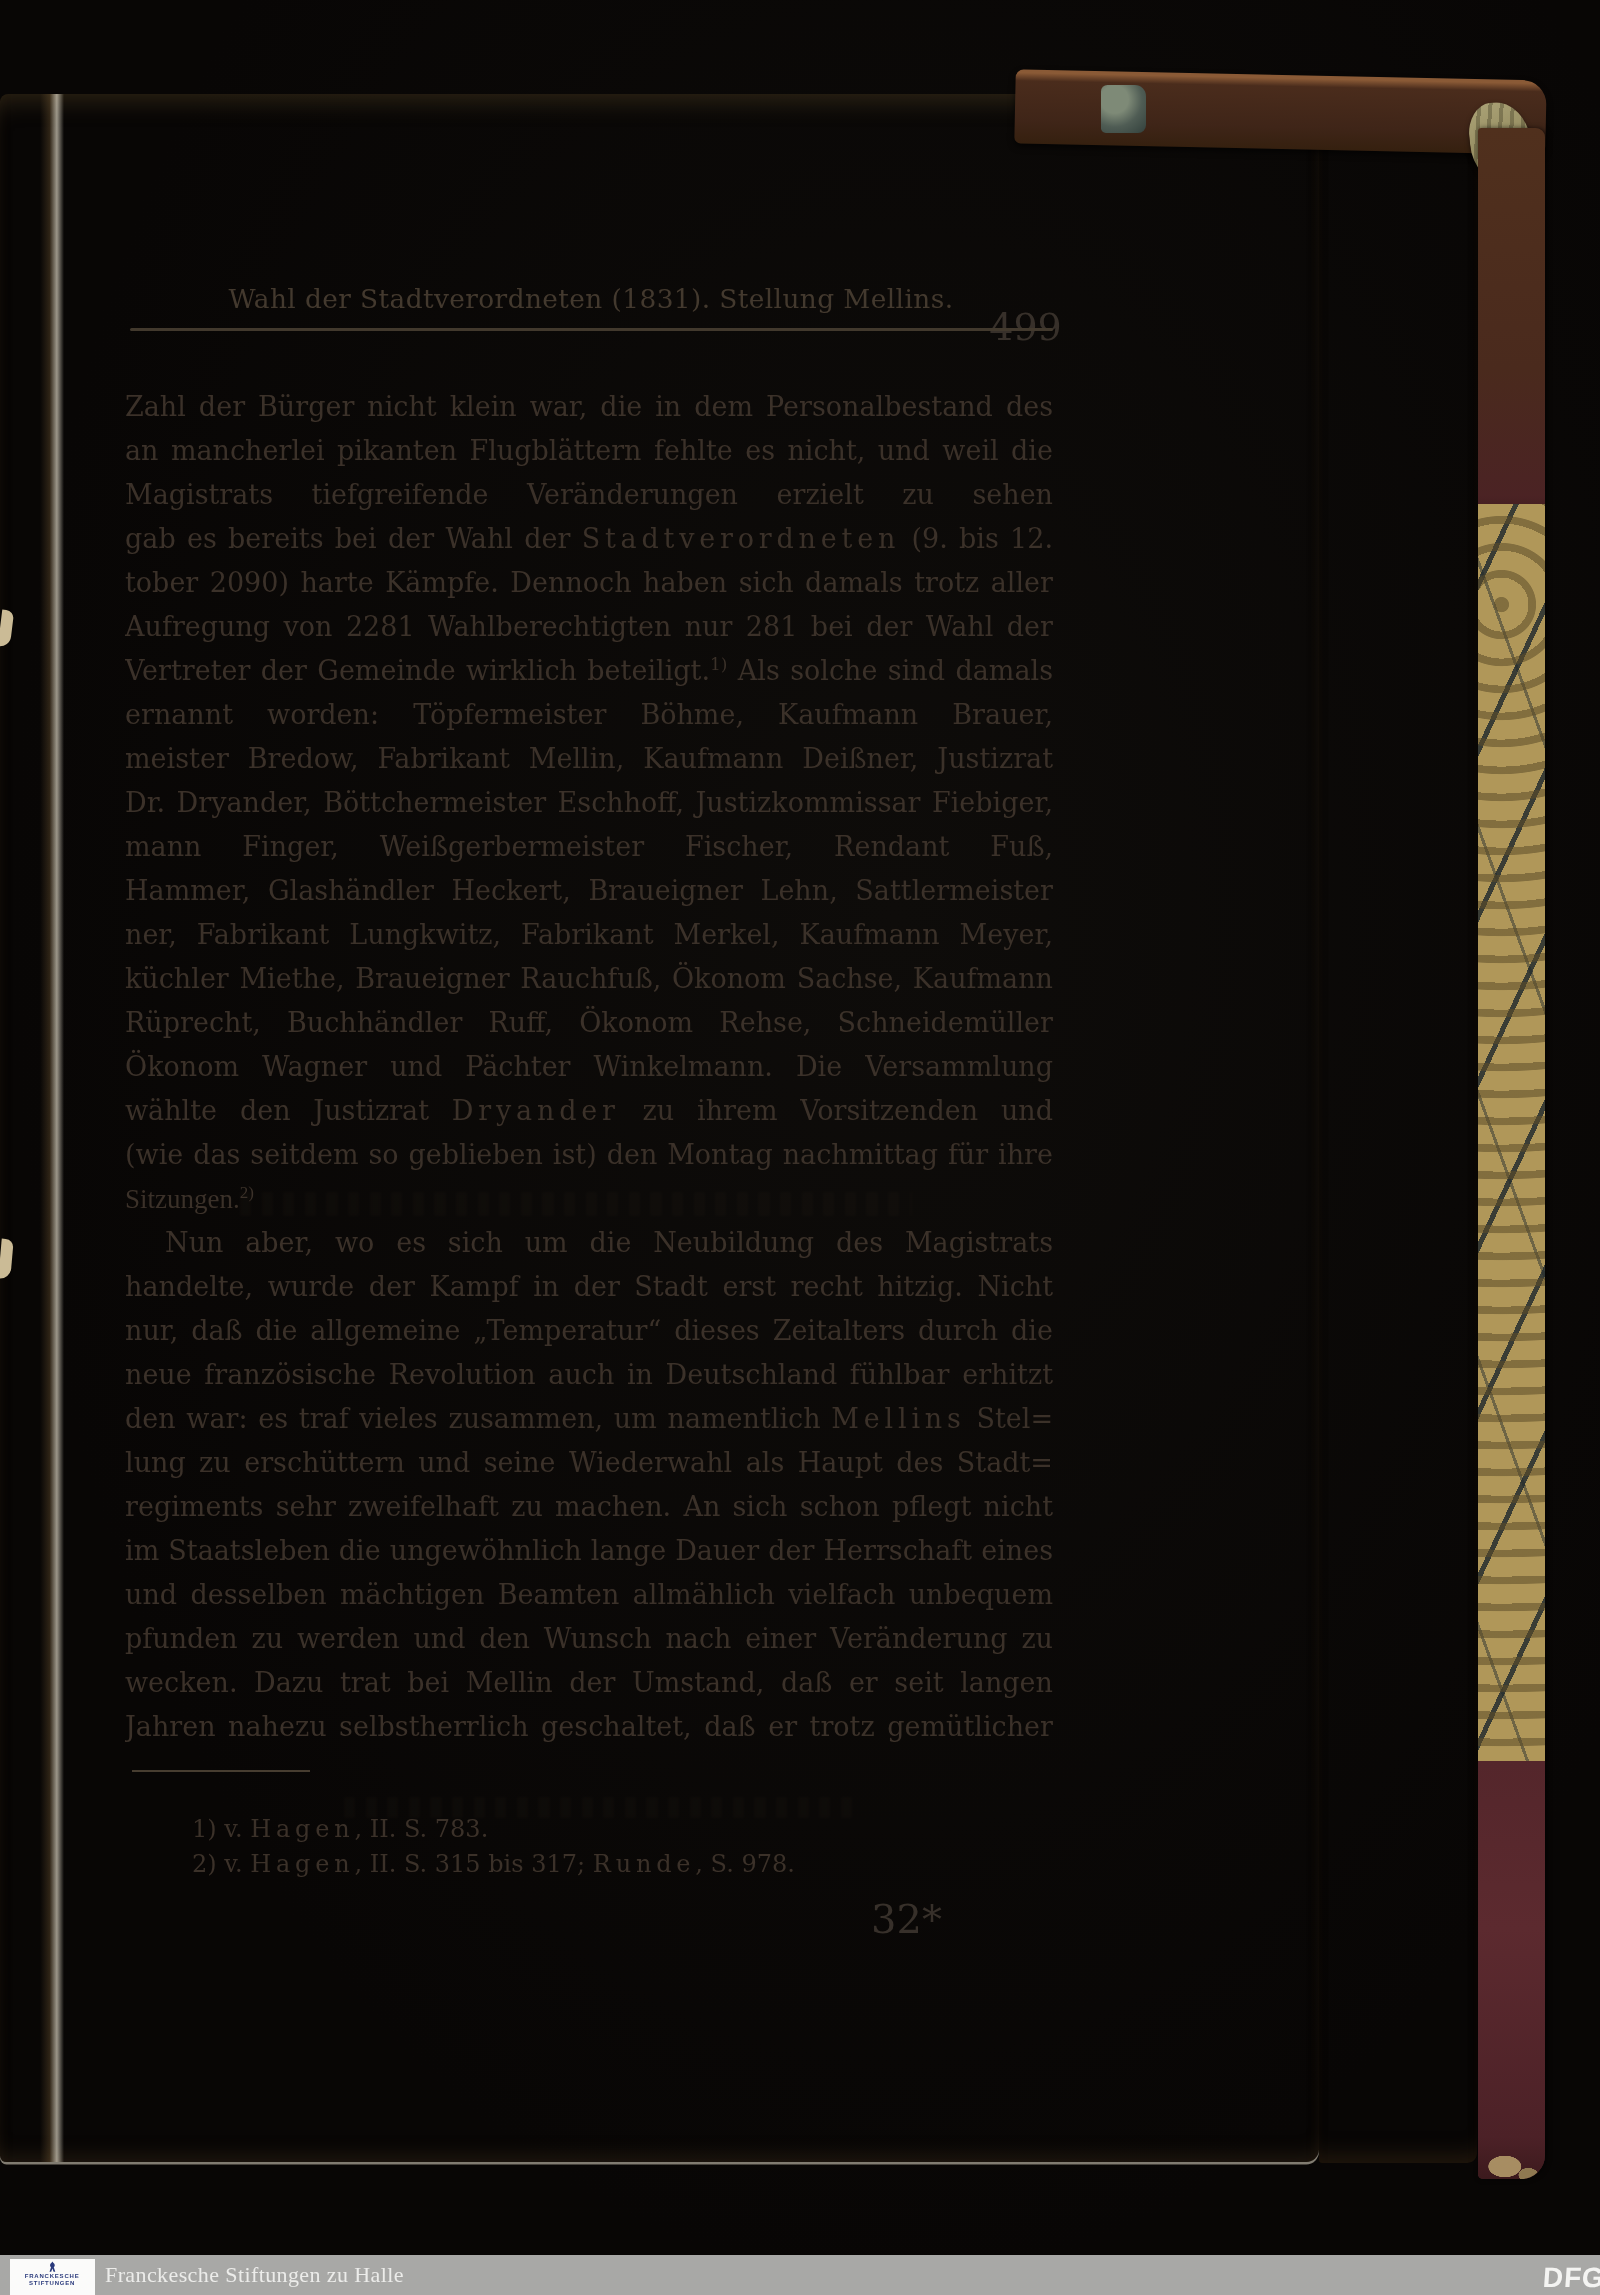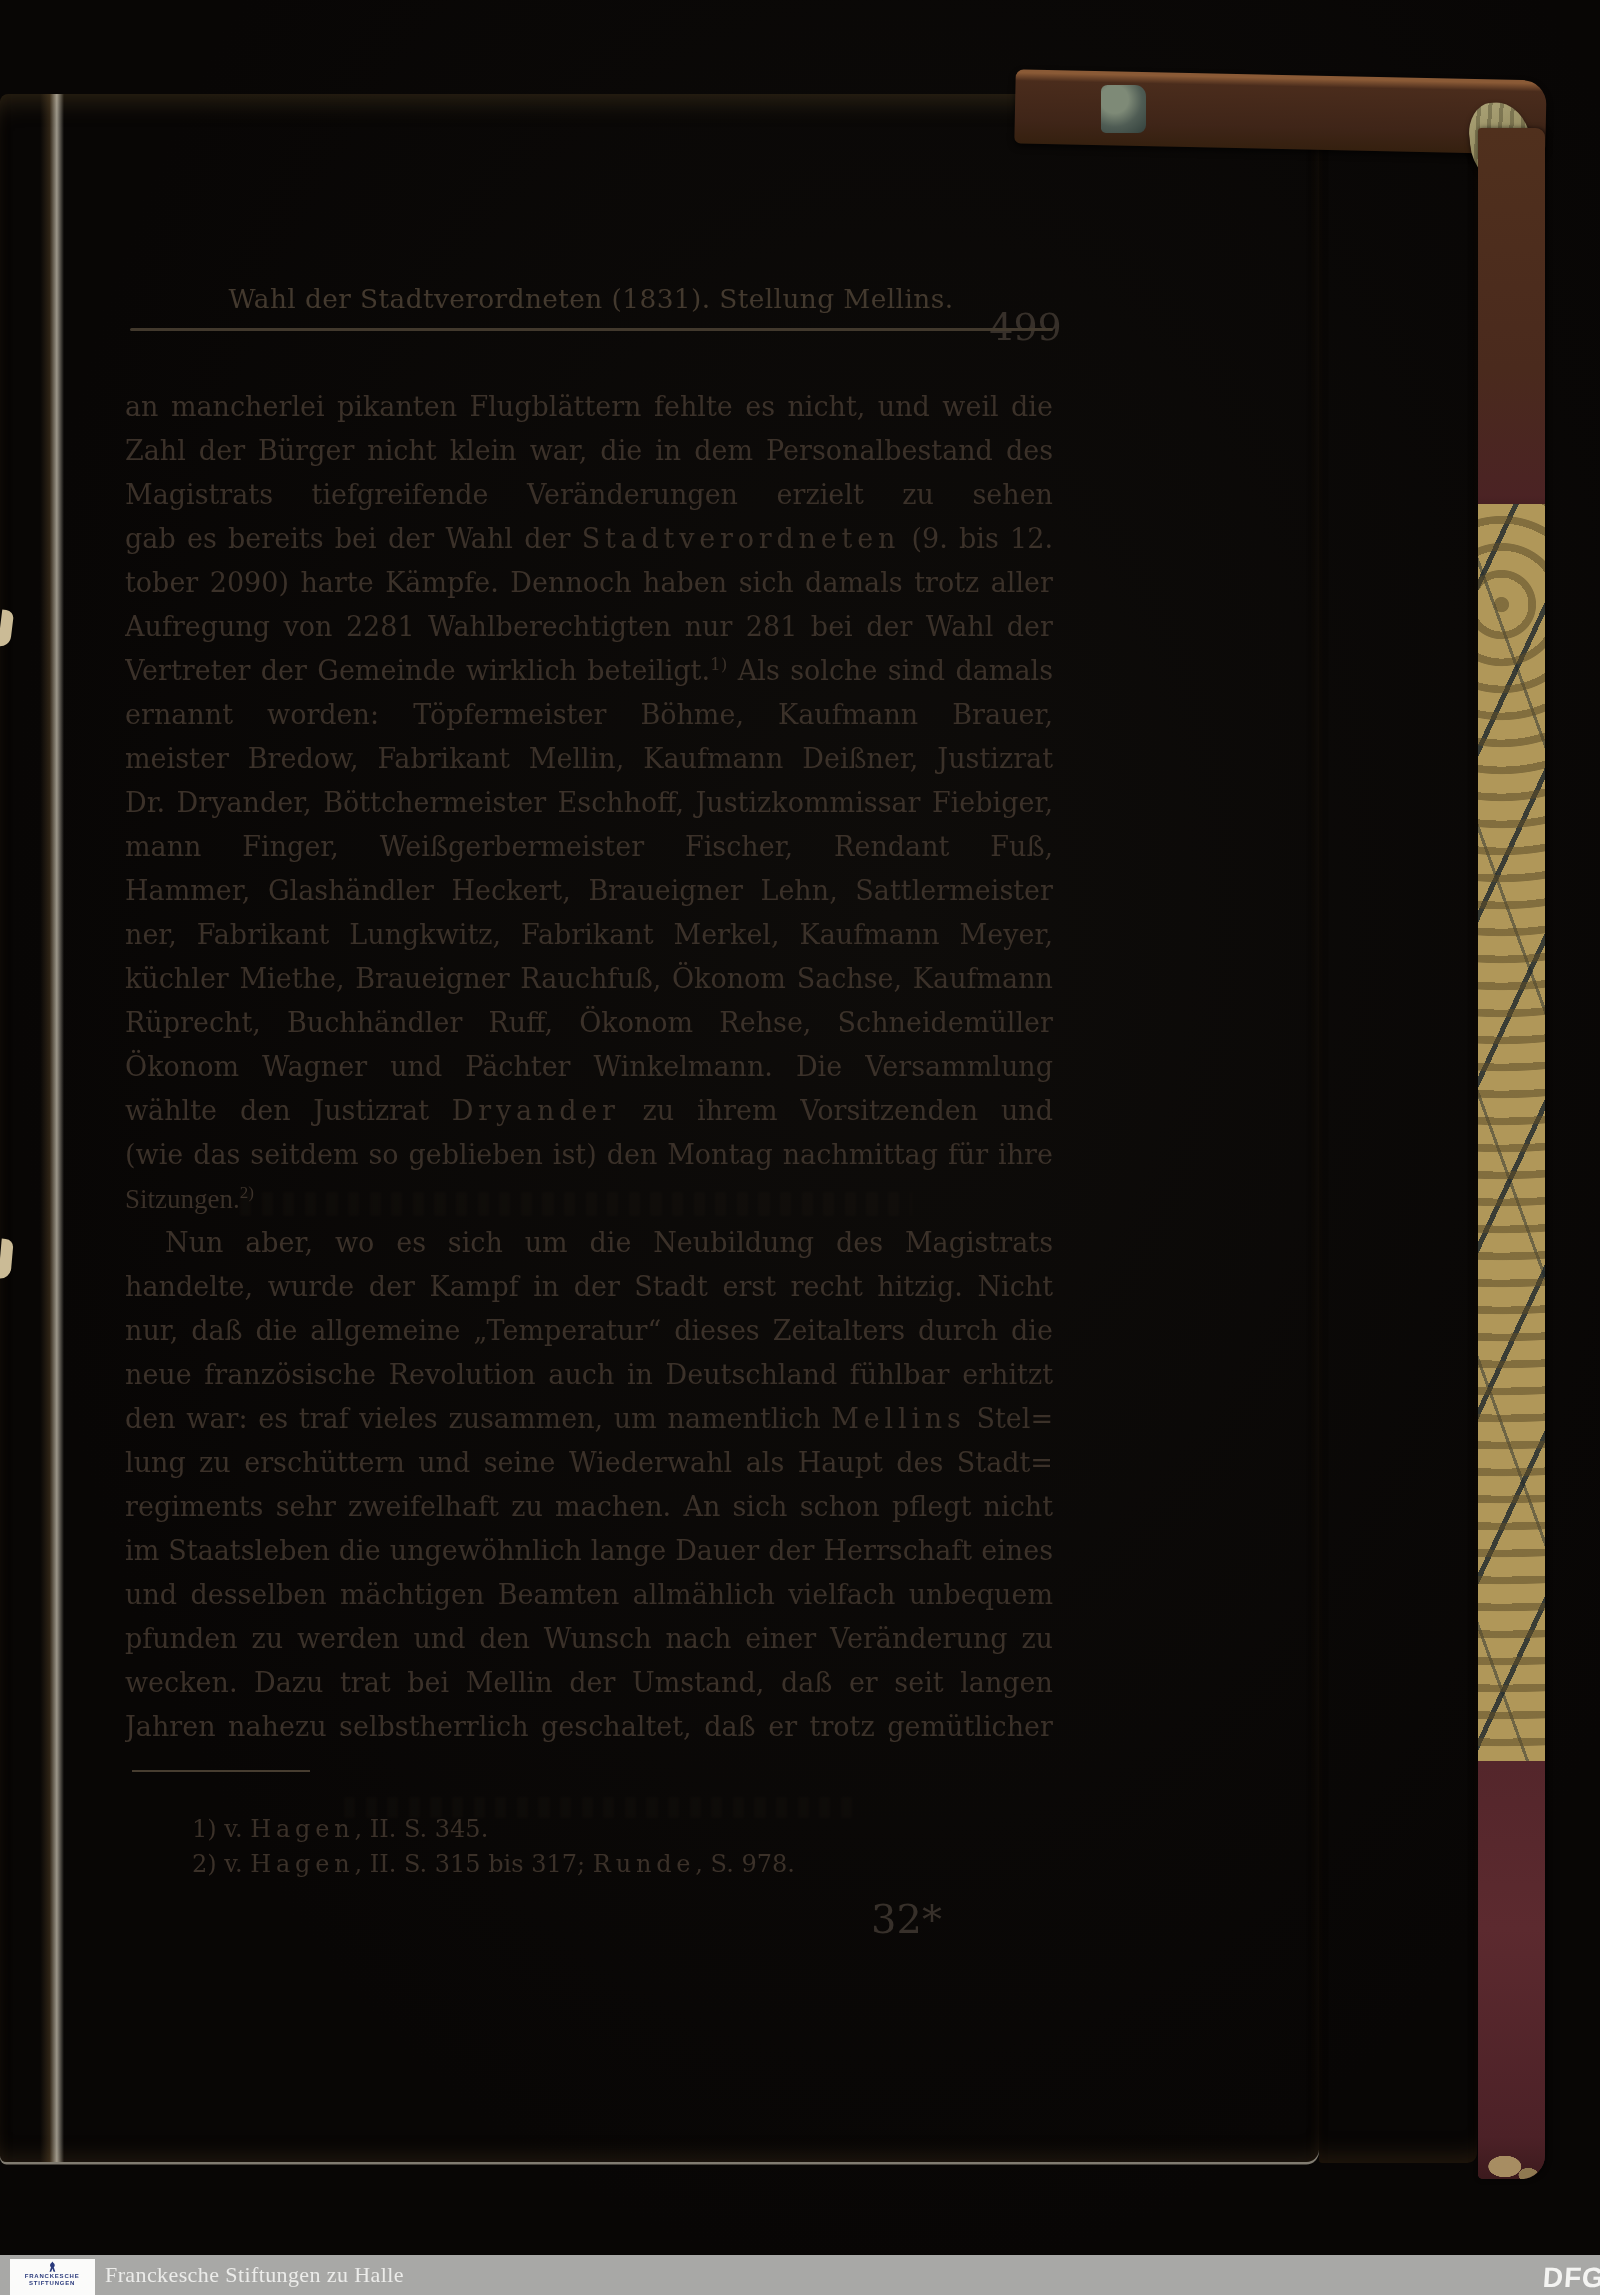--- a/index.html
+++ b/index.html
@@ -105,22 +105,22 @@
     <div class="ghost" style="left:240px;top:1098px;width:672px;height:24px;"></div>
     <div class="ghost" style="left:344px;top:1703px;width:512px;height:21px;"></div>
 
     <div class="header-row">
       <span class="running-title ink">Wahl der Stadtverordneten (1831). Stellung Mellins.</span>
       <span class="page-number">499</span>
     </div>
     <div class="header-rule"></div>
 
     <div id="body-lines">
+        <div class="line"><span>Zahl der Bürger nicht klein war, die in dem Personalbestand des</span></div>
         <div class="line"><span>an mancherlei pikanten Flugblättern fehlte es nicht, und weil die</span></div>
-        <div class="line"><span>Zahl der Bürger nicht klein war, die in dem Personalbestand des</span></div>
         <div class="line"><span>Magistrats tiefgreifende Veränderungen erzielt zu sehen wünschten, so</span></div>
         <div class="line"><span>gab es bereits bei der Wahl der </span><span class="sp">Stadtverordneten</span><span> (9. bis 12. Ok=</span></div>
         <div class="line"><span>tober 2090) harte Kämpfe.  Dennoch haben sich damals trotz aller</span></div>
         <div class="line"><span>Aufregung von 2281 Wahlberechtigten nur 281 bei der Wahl der</span></div>
         <div class="line"><span>Vertreter der Gemeinde wirklich beteiligt.</span><span class="sup">1)</span><span>  Als solche sind damals</span></div>
         <div class="line"><span>ernannt worden: Töpfermeister Böhme, Kaufmann Brauer, Schneider=</span></div>
         <div class="line"><span>meister Bredow, Fabrikant Mellin, Kaufmann Deißner, Justizrat</span></div>
         <div class="line"><span>Dr. Dryander, Böttchermeister Eschhoff, Justizkommissar Fiebiger, Kauf=</span></div>
         <div class="line"><span>mann Finger, Weißgerbermeister Fischer, Rendant Fuß, Tuchfabrikant</span></div>
         <div class="line"><span>Hammer, Glashändler Heckert, Braueigner Lehn, Sattlermeister Lind=</span></div>
@@ -140,21 +140,21 @@
         <div class="line"><span>regiments sehr zweifelhaft zu machen.  An sich schon pflegt nicht nur</span></div>
         <div class="line"><span>im Staatsleben die ungewöhnlich lange Dauer der Herrschaft eines</span></div>
         <div class="line"><span>und desselben mächtigen Beamten allmählich vielfach unbequem em=</span></div>
         <div class="line"><span>pfunden zu werden und den Wunsch nach einer Veränderung zu er=</span></div>
         <div class="line"><span>wecken.  Dazu trat bei Mellin der Umstand, daß er seit langen</span></div>
         <div class="line"><span>Jahren nahezu selbstherrlich geschaltet, daß er trotz gemütlicher und</span></div>
       </div>
 
     <div class="footnote-rule"></div>
     <div id="footnotes">
-        <div class="fn-line"><span>1) v. </span><span class="sp">Hagen</span><span>, II. S. 345.</span></div>
+        <div class="fn-line"><span>1) v. </span><span class="sp">Hagen</span><span>, II. S. 783.</span></div>
         <div class="fn-line"><span>2) v. </span><span class="sp">Hagen</span><span>, II. S. 315 bis 317; </span><span class="sp">Runde</span><span>, S. 978.</span></div>
       </div>
 
     <div class="signature-mark">32*</div>
   </div>
 
   <div class="stack"></div>
 
   <div class="leather-top"></div>
   <div class="marble-frag"></div>

